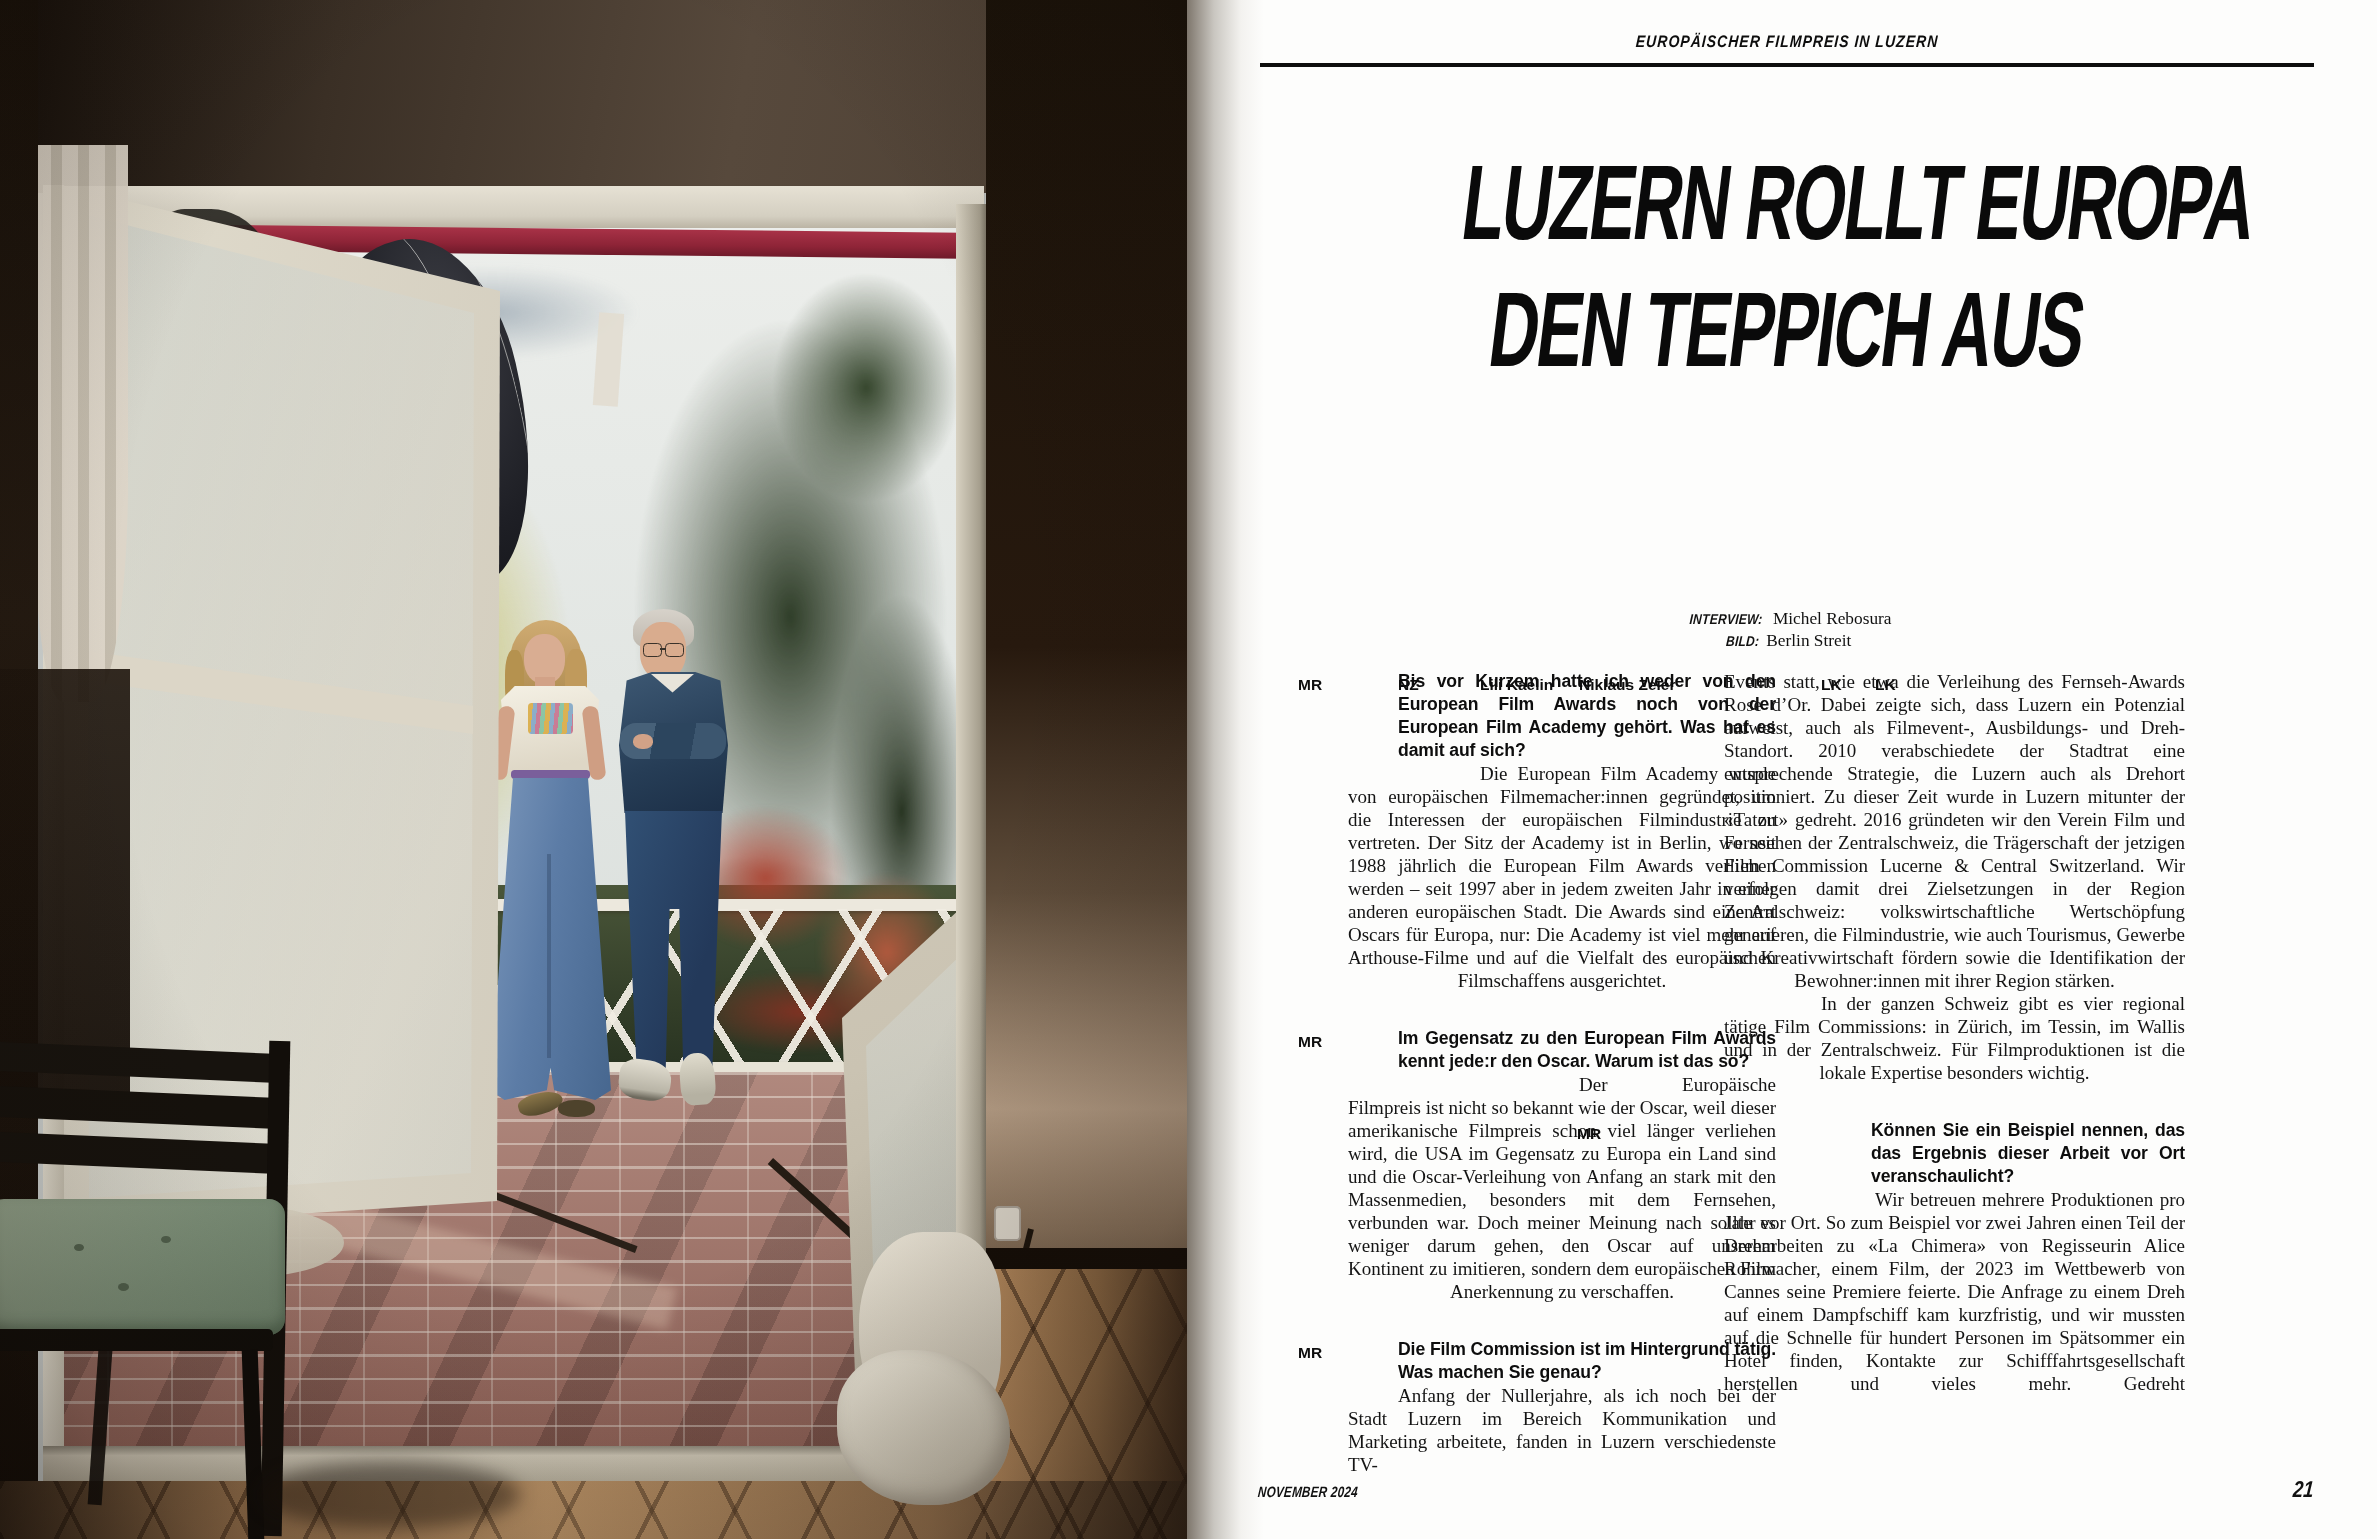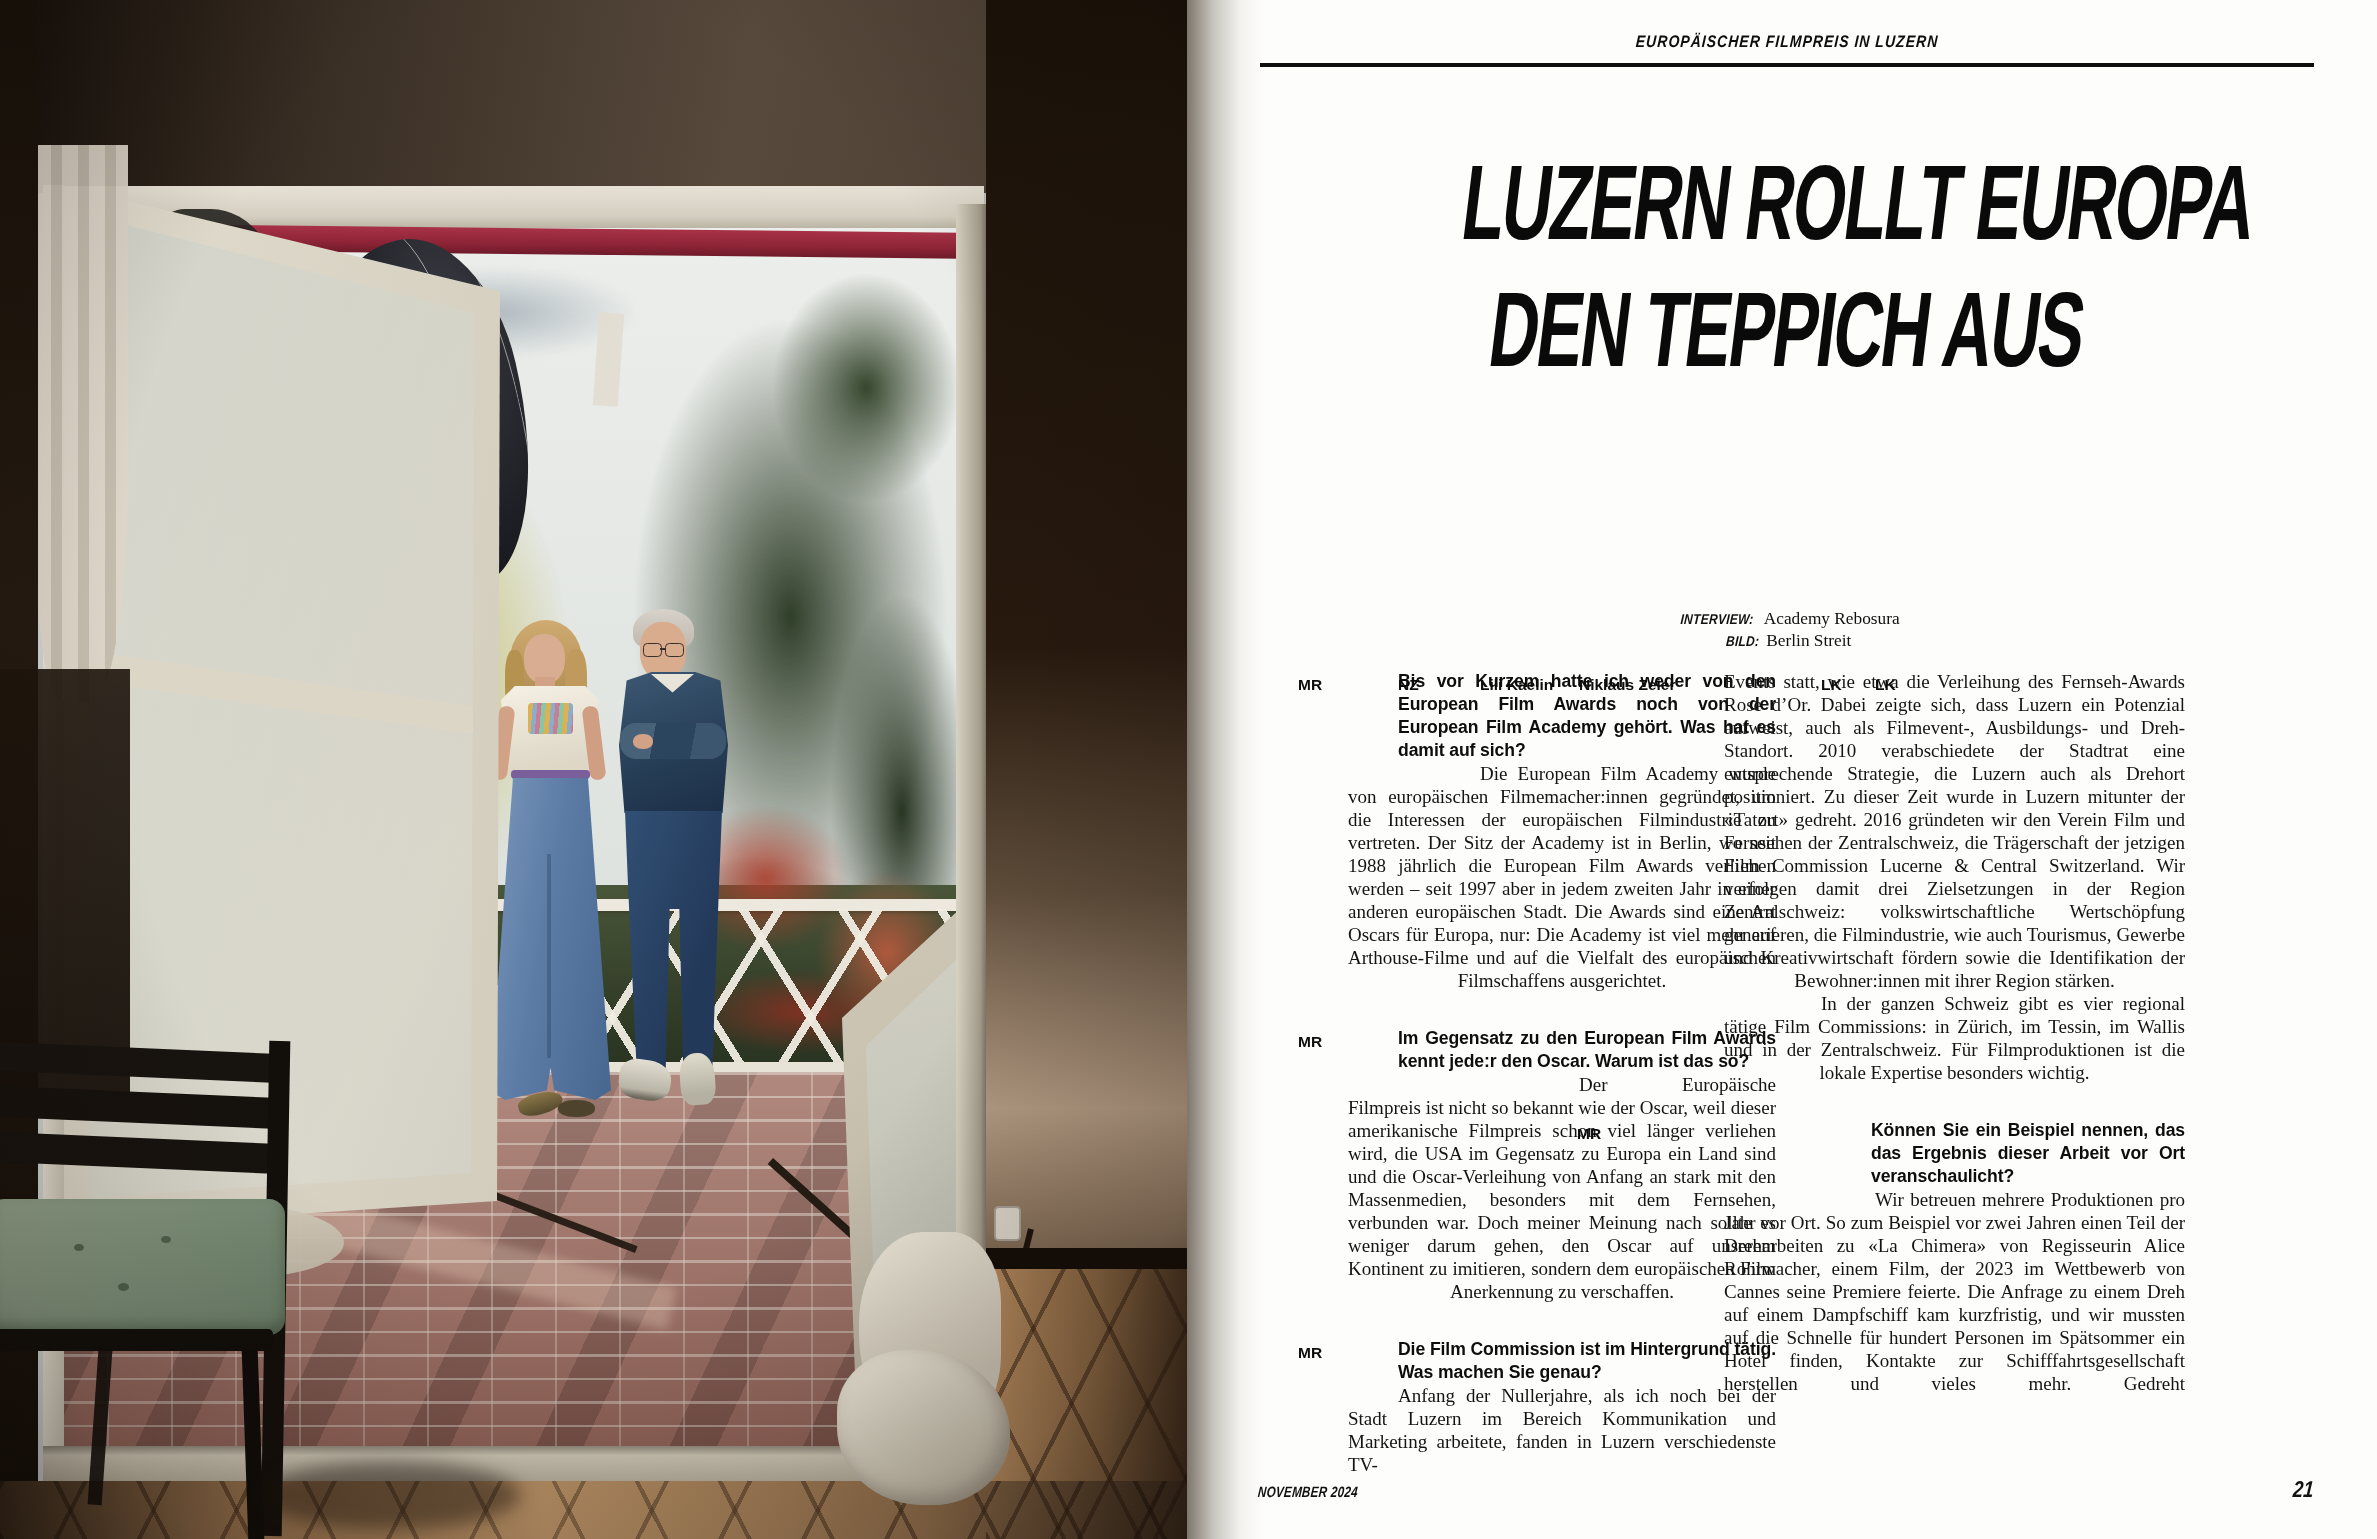--- a/index.html
+++ b/index.html
@@ -211,21 +211,21 @@
 
   <div class="ab title">
     <span class="tline">LUZERN ROLLT EUROPA</span><br>
     <span class="tline">DEN TEPPICH AUS</span>
   </div>
 
 
   <div class="ab credits">
     <div>
       <span class="credlabel">INTERVIEW:</span>
-      <span>Academy Rebosura</span>
+      <span>Michel Rebosura</span>
     </div>
     <div>
       <span class="credlabel">BILD:</span>
       <span>Berlin Streit</span>
     </div>
   </div>
 
   <div class="col col-left" id="col-left">
       <p lang="de" class="q" style="padding-left: 50px;"><span class="spk" style="left: -50px;">MR</span>Bis vor Kurzem hatte ich weder von den European Film Awards noch von der European Film Academy gehört. Was hat es damit auf sich?</p>
       <p lang="de" class="a" style="text-indent: 132px;"><span class="spk">Lili Kaelin</span>Die European Film Academy wurde von europäischen Filmemacher:innen gegründet, um die Interessen der europäischen Filmindustrie zu vertreten. Der Sitz der Academy ist in Berlin, wo seit 1988 jährlich die European Film Awards verliehen werden – seit 1997 aber in jedem zweiten Jahr in einer anderen europäischen Stadt. Die Awards sind eine Art Oscars für Europa, nur: Die Academy ist viel mehr auf Arthouse-Filme und auf die Vielfalt des europäischen Filmschaffens ausgerichtet.</p>

